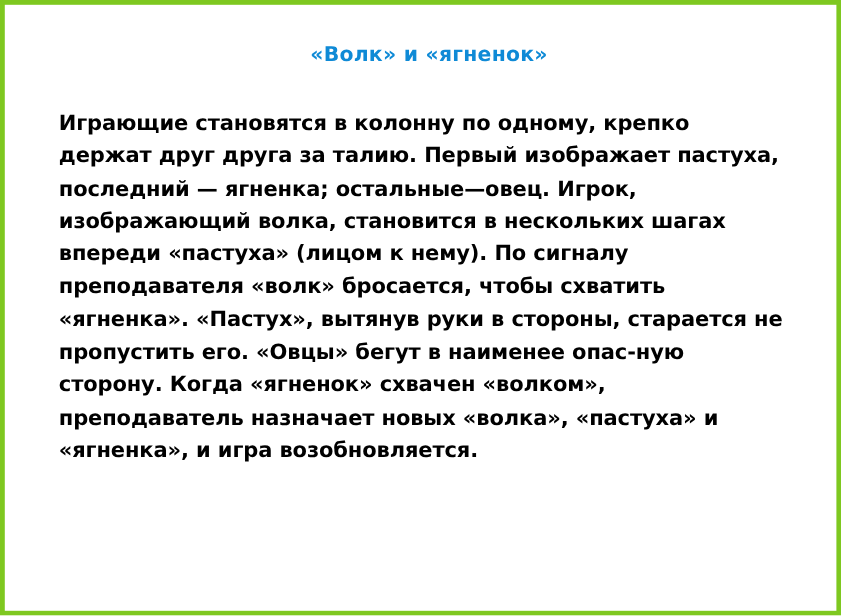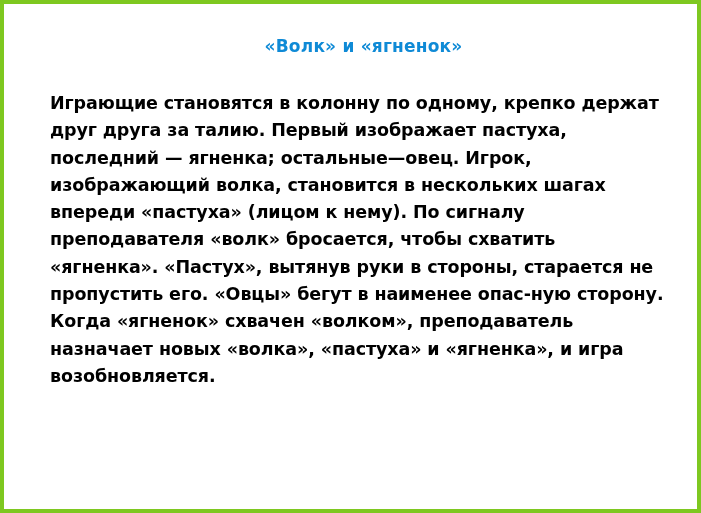--- a/index.html
+++ b/index.html
@@ -16,21 +16,21 @@
   .slide {
     box-sizing: border-box;
     width: 701px;
     height: 513px;
     border: 4px solid #7ec820;
     background: #ffffff;
     position: relative;
   }
   .slide-inner {
     box-sizing: border-box;
-    padding: 28px 30px 20px 46px;
+    padding: 28px 30px 20px 34px;
     height: 100%;
   }
   .title {
     color: #0f8ad6;
     font-weight: bold;
     font-size: 17px;
     text-align: center;
     letter-spacing: 0.2px;
     margin: 4px 0 0 0;
     padding-left: 10px;
@@ -38,21 +38,21 @@
   .body-text {
     margin-top: 34px;
     color: #000000;
     font-size: 17.5px;
     line-height: 1.56;
     text-align: left;
     font-weight: 600;
     letter-spacing: -0.1px;
   }
   .body-text p {
-    margin: 0;
+    margin: 11px;
   }
 </style>
 </head>
 <body>
 
 <div class="slide">
   <div class="slide-inner">
     <div class="title">«Волк» и «ягненок»</div>
     <div class="body-text">
       <p>Играющие становятся в колонну по одному, крепко держат друг друга за талию. Первый изображает пастуха, последний — ягненка; остальные—овец. Игрок, изображающий волка, становится в нескольких шагах впереди «пастуха» (лицом к нему). По сигналу преподавателя «волк» бросается, чтобы схватить «ягненка». «Пастух», вытянув руки в стороны, старается не пропустить его. «Овцы» бегут в наименее опас-ную сторону. Когда «ягненок» схвачен «волком», преподаватель назначает новых «волка», «пастуха» и «ягненка», и игра возобновляется.</p>

